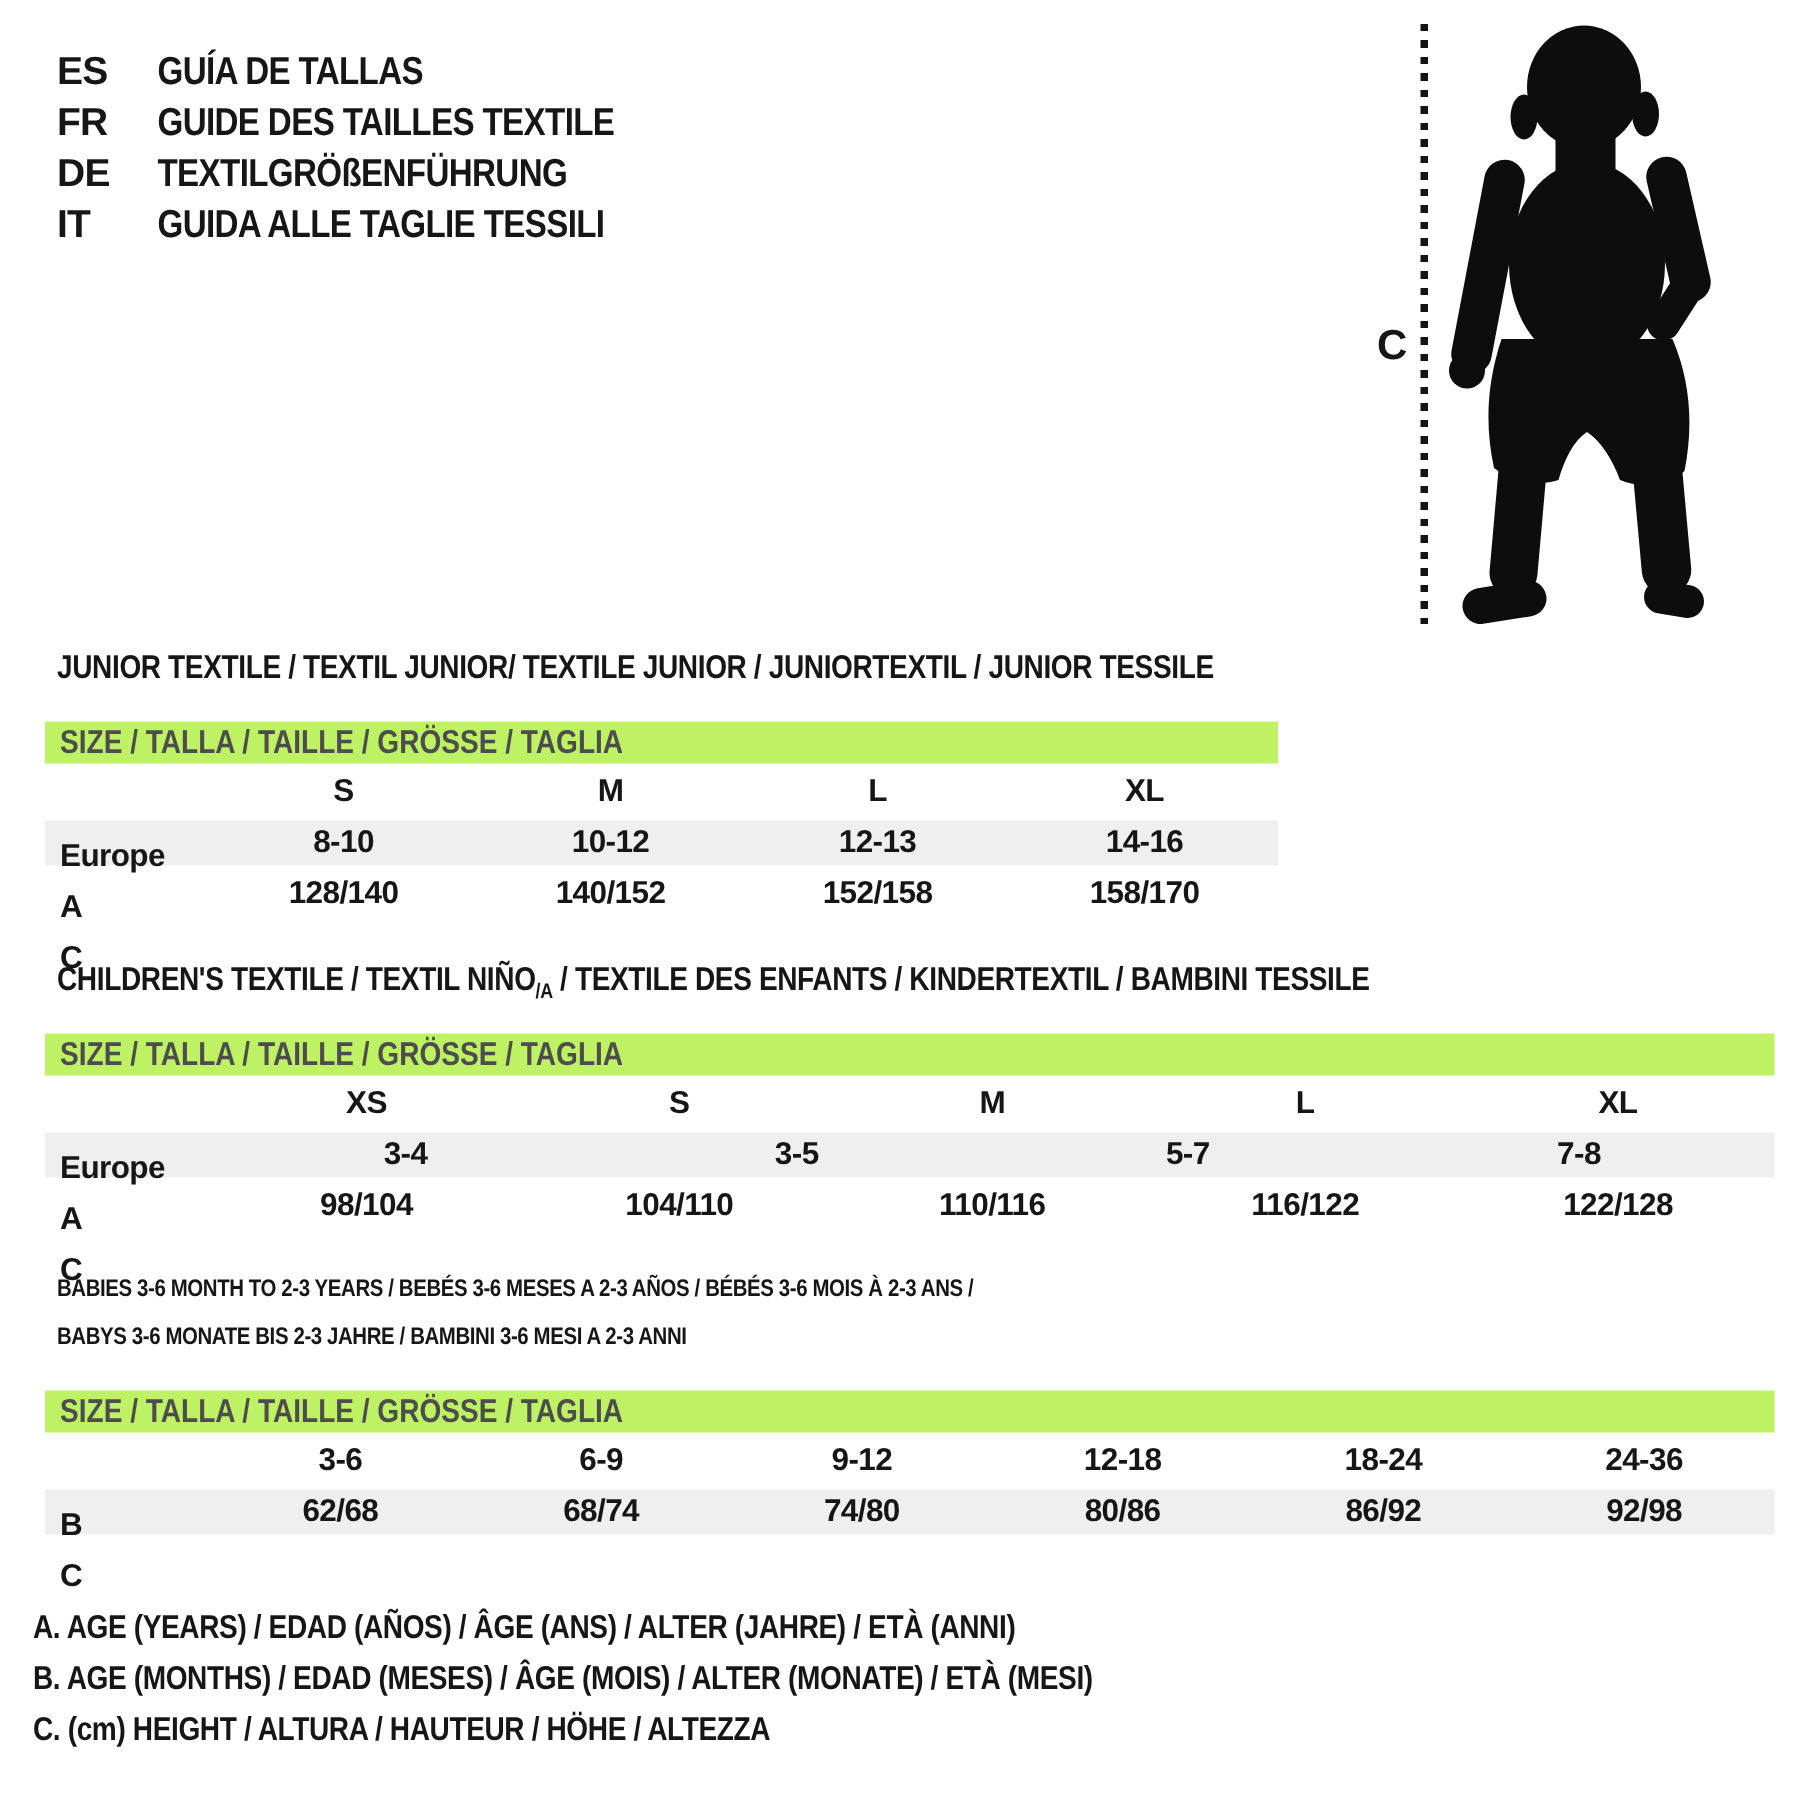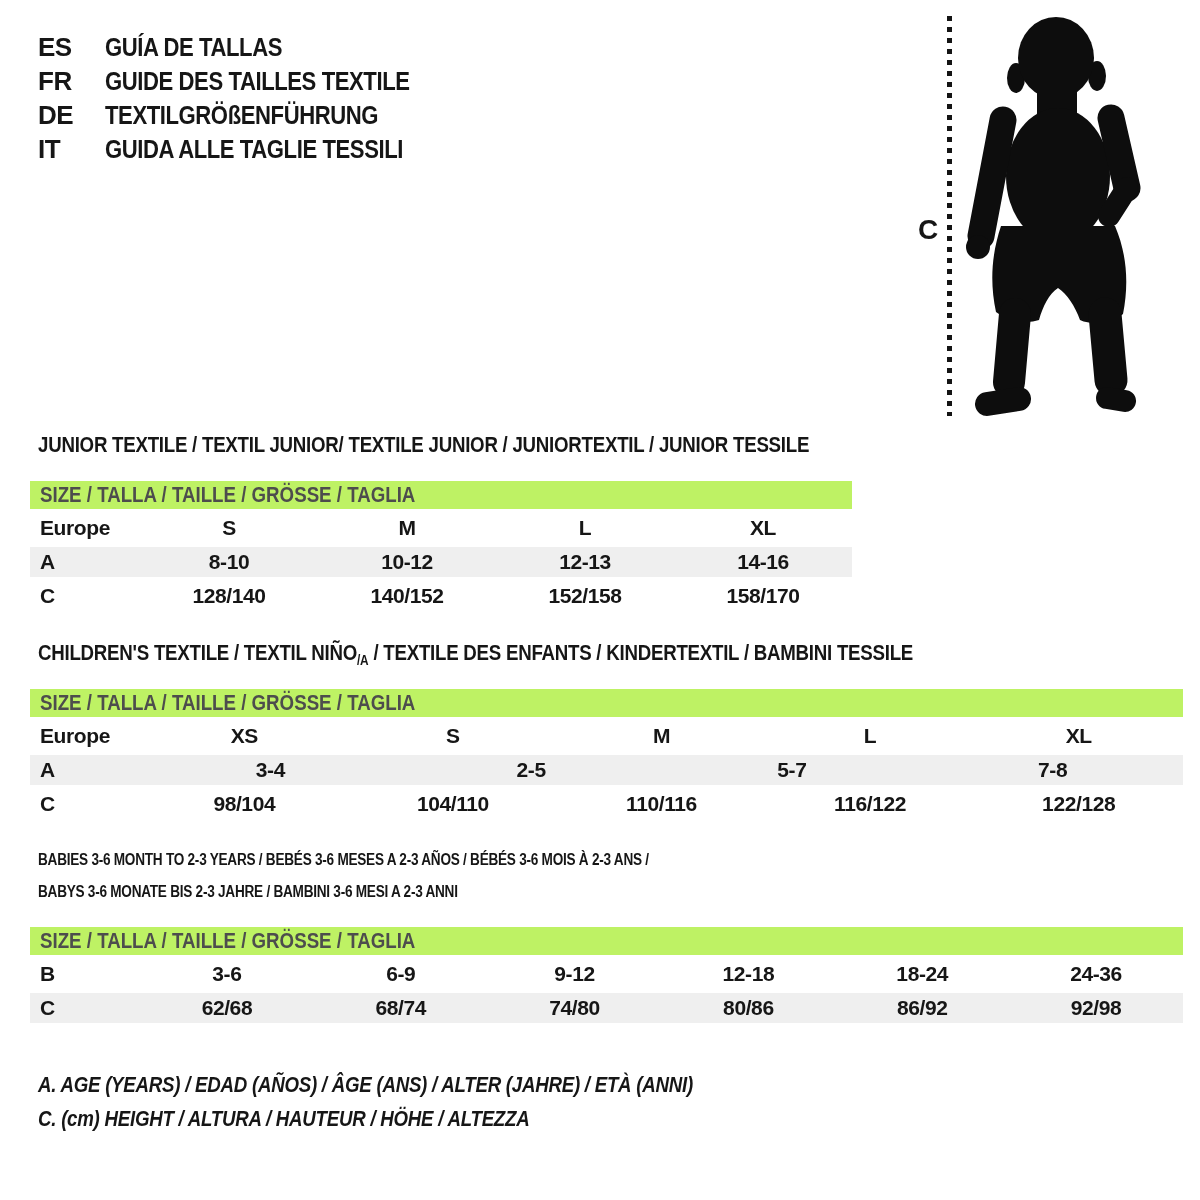--- a/index.html
+++ b/index.html
@@ -44,21 +44,21 @@
     height: 28px; line-height: 28px;
     background: #bef264; color: #4d4d4d;
     font-weight: bold; font-size: 22px;
     padding-left: 10px; box-sizing: border-box;
   }
   .trow {
     display: flex; height: 30px; line-height: 30px; margin-top: 4px;
     font-weight: bold; font-size: 21px; letter-spacing: -0.4px;
   }
   .trow.shaded { background: #efefef; }
-  .lbl { width: 110px; padding-left: 10px; box-sizing: border-box; }
+  .lbl { width: 110px; padding-left: 10px; box-sizing: border-box; margin-top: 43px; }
   .cell { flex: 1; text-align: center; }
 
   
   .note-line { height: 34px; line-height: 34px; font-weight: bold; font-size: 22px; letter-spacing: -0.3px; }
 
   .title-sub { font-size: 14px; vertical-align: -5px; }
 </style>
 </head>
 <body>
 
@@ -160,21 +160,21 @@
       <span class="lbl">Europe</span>
       <span class="cell">XS</span>
       <span class="cell">S</span>
       <span class="cell">M</span>
       <span class="cell">L</span>
       <span class="cell">XL</span>
     </div>
     <div class="trow shaded">
       <span class="lbl">A</span>
       <span class="cell">3-4</span>
-      <span class="cell">2-5</span>
+      <span class="cell">3-5</span>
       <span class="cell">5-7</span>
       <span class="cell">7-8</span>
     </div>
     <div class="trow">
       <span class="lbl">C</span>
       <span class="cell">98/104</span>
       <span class="cell">104/110</span>
       <span class="cell">110/116</span>
       <span class="cell">116/122</span>
       <span class="cell">122/128</span>
@@ -203,18 +203,19 @@
       <span class="lbl">C</span>
       <span class="cell">62/68</span>
       <span class="cell">68/74</span>
       <span class="cell">74/80</span>
       <span class="cell">80/86</span>
       <span class="cell">86/92</span>
       <span class="cell">92/98</span>
     </div>
   </div>
 
-  <div class="abs" style="left:38px; top:1068px;font-style:italic;">
+  <div class="abs" style="left:22px; top:1068px;">
     <div class="note-line"><span class="cond">A. AGE (YEARS) / EDAD (AÑOS) / ÂGE (ANS) / ALTER (JAHRE) / ETÀ (ANNI)</span></div>
+    <div class="note-line"><span class="cond">B. AGE (MONTHS) / EDAD (MESES) / ÂGE (MOIS) / ALTER (MONATE) / ETÀ (MESI)</span></div>
     <div class="note-line"><span class="cond">C. (cm) HEIGHT / ALTURA / HAUTEUR / HÖHE / ALTEZZA</span></div>
   </div>
 
 </div>
 
 </body></html>

